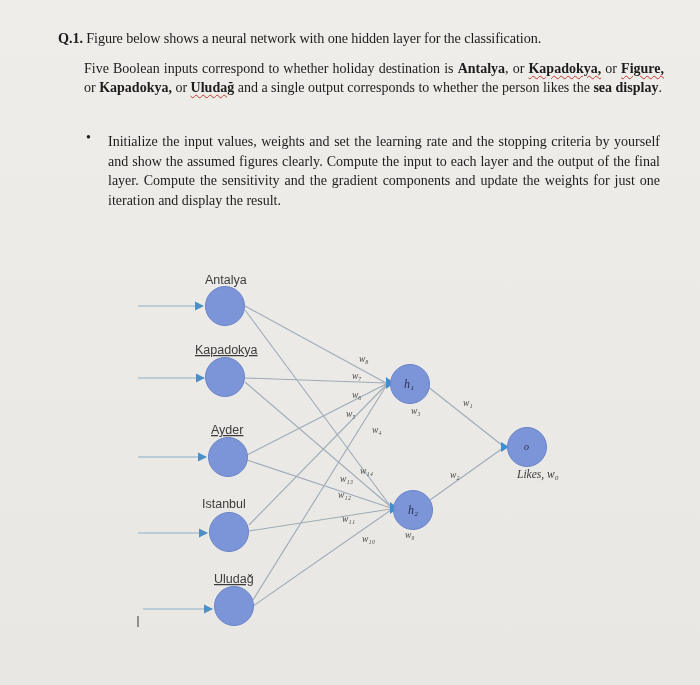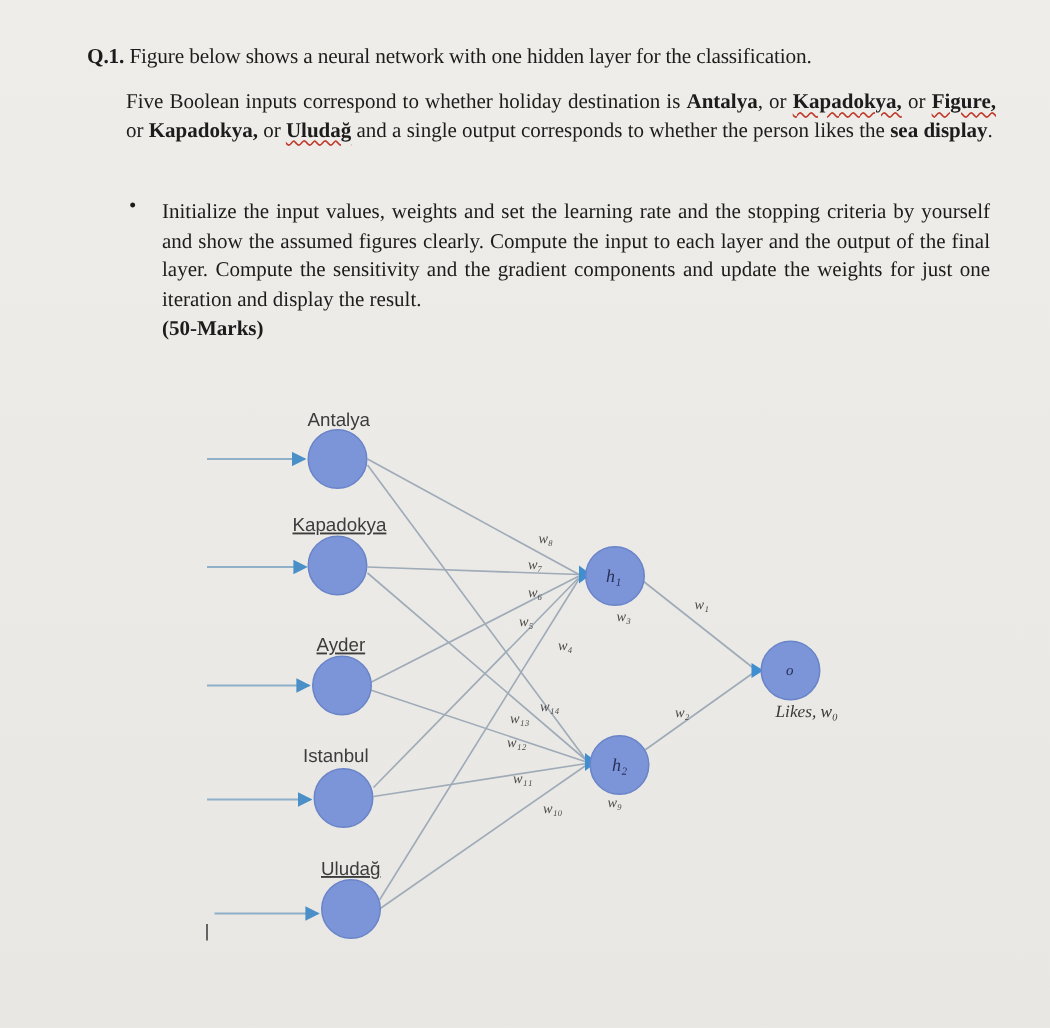--- a/index.html
+++ b/index.html
@@ -34,21 +34,20 @@
     <b>Q.1.</b>
     <span>Figure below shows a neural network with one hidden layer for the classification.</span>
   </div>
 
   <div class="para"><span>Five Boolean inputs correspond to whether holiday destination is </span><b>Antalya</b><span>, or </span><b class="squig">Kapadokya,</b><span> or </span><b class="squig">Figure,</b><span> or </span><b>Kapadokya,</b><span> or </span><b class="squig">Uludağ</b><span> and a single output corresponds to whether the person likes the </span><b>sea display</b><span>.</span></div>
 
   <div class="bullet-wrap">
     <span class="bullet-dot">•</span>
     <div class="bullet-text">
       <span>Initialize the input values, weights and set the learning rate and the stopping criteria by yourself and show the assumed figures clearly. Compute the input to each layer and the output of the final layer. Compute the sensitivity and the gradient components and update the weights for just one iteration and display the result.</span>
-      <span class="marks">(50-Marks)</span>
     </div>
   </div>
 
   <svg class="nn" width="700" height="685">
     <defs>
       <marker id="arr" markerWidth="8" markerHeight="8" refX="7" refY="4" orient="auto">
         <path d="M0,0 L8,4 L0,8 z" fill="#4a8fc8"></path>
       </marker>
       <marker id="arrB" markerWidth="10" markerHeight="10" refX="9" refY="5" orient="auto">
         <path d="M0,1 L9,5 L0,9 z" fill="#3f8ed0"></path>

